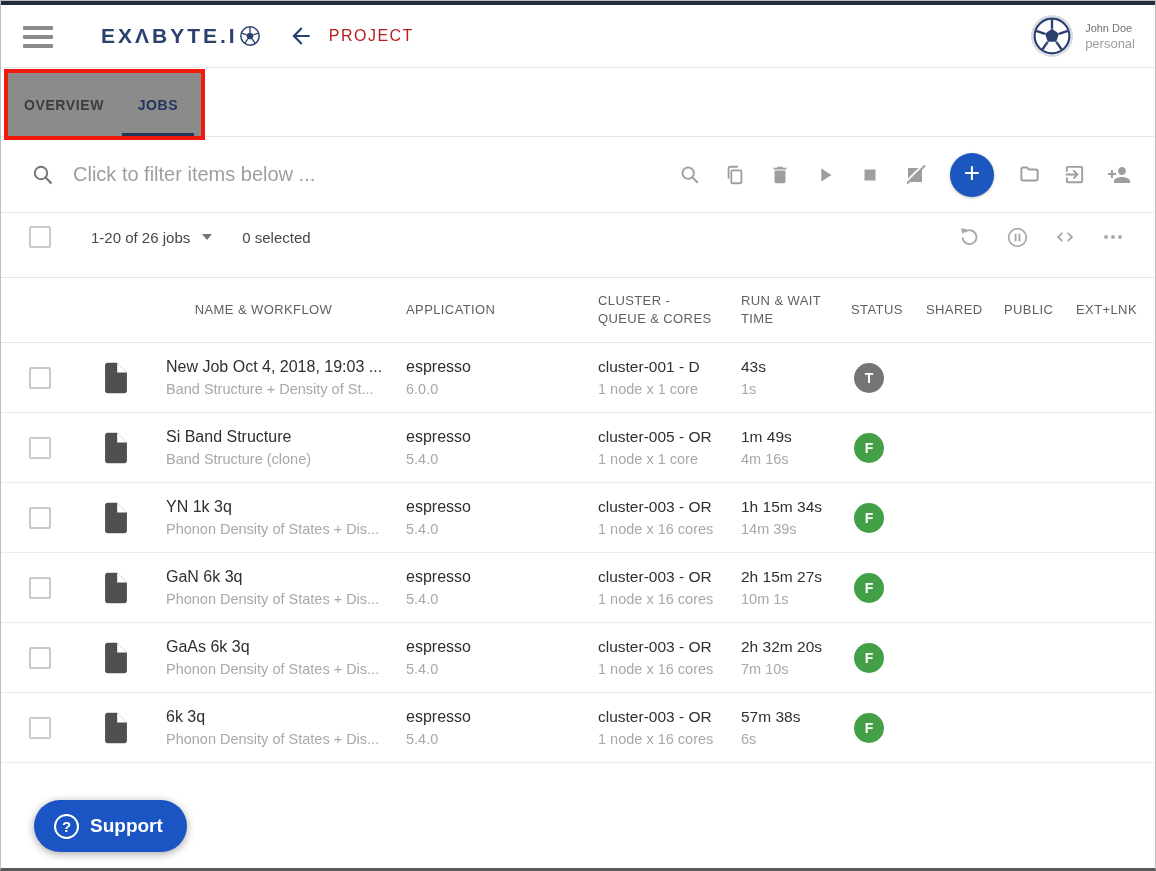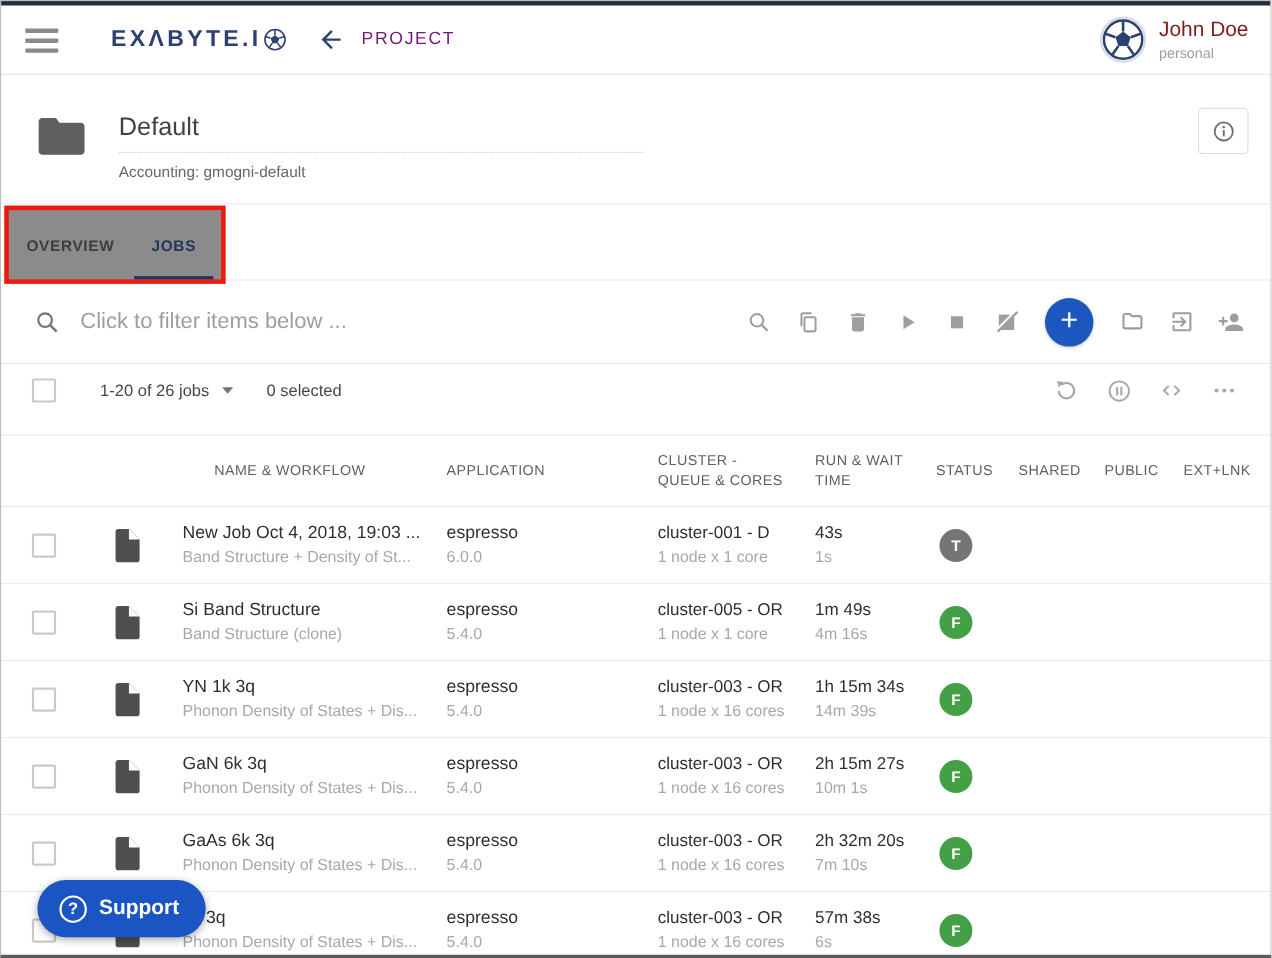--- a/index.html
+++ b/index.html
@@ -11,25 +11,25 @@
   }
   
   .top-strip { height:4px; background:#232c3d; }
   
   .app-header { height:63px; display:flex; align-items:center; padding:0 20px 0 22px; border-bottom:1px solid #e3e3e3; }
   .hamburger { width:30px; height:22px; display:flex; flex-direction:column; justify-content:space-between; cursor:pointer; margin-top:2px; }
   .hamburger span { display:block; height:4px; background:#8a8a8a; border-radius:1px; }
   .logo { display:flex; align-items:center; margin-left:48px; color:#2c4170; font-size:21px; font-weight:600; letter-spacing:3px; }
   .logo svg { margin-left:1px; }
   .back-btn { margin-left:26px; width:28px; height:28px; display:flex; align-items:center; justify-content:center; cursor:pointer; }
-  .nav-title { margin-left:14px; color:#701a75; font-size:16px; letter-spacing:1.5px; font-weight:500; }
+  .nav-title { margin-left:14px; color:#b91c1c; font-size:16px; letter-spacing:1.5px; font-weight:500; }
   .header-spacer { flex:1; }
   .avatar { width:42px; height:42px; border-radius:50%; border:2px solid #d5dbe0; display:flex; align-items:center; justify-content:center; background:#fff; }
   .user-block { margin-left:12px; }
-  .user-name { font-size:19px; color:#7f1d1d; }
+  .user-name { font-size:11px; color:#737373; }
   .user-role { font-size:13px; color:#9e9e9e; margin-top:2px; }
   
   .title-section { position:relative; height:118px; border-bottom:1px solid #e3e3e3; padding:34px 0 0 30px; display:flex; }
   .title-text { margin-left:27px; }
   .project-title { font-size:23px; color:#424242; font-weight:400; padding-bottom:9px; border-bottom:1px dotted #cfcfcf; width:478px; }
   .project-sub { font-size:14px; color:#666; margin-top:9px; }
   .info-btn { position:absolute; right:20px; top:30px; width:46px; height:42px; border:1px solid #ddd; border-radius:4px; background:#fff; display:flex; align-items:center; justify-content:center; cursor:pointer; }
   
   .tabbar { position:relative; height:69px; border-bottom:1px solid #e6e6e6; background:#fff; }
   .tab-highlight { position:absolute; left:3px; top:1px; width:201px; height:71px; border:4px solid #f1180c; background:#8b8b8b; display:flex; z-index:5; }
@@ -122,38 +122,20 @@
             <line x1="7.6" y1="10.6" x2="2" y2="8.7"></line>
           </g>
         </svg>
     </div>
     <div class="user-block">
       <div class="user-name">John Doe</div>
       <div class="user-role">personal</div>
     </div>
   </div>
 
-  <div class="title-section">
-    <span>
-      <svg width="50" height="44" viewBox="0 0 24 20">
-          <path d="M9.5 2H3.6C2.7 2 2 2.7 2 3.6v12.8c0 .9.7 1.6 1.6 1.6h16.8c.9 0 1.6-.7 1.6-1.6V5.6c0-.9-.7-1.6-1.6-1.6h-9.3L9.5 2z" fill="#5f5f5f"></path>
-        </svg>
-    </span>
-    <div class="title-text">
-      <div class="project-title">Default</div>
-      <div class="project-sub">Accounting: gmogni-default</div>
-    </div>
-    <div class="info-btn">
-      <svg width="23" height="23" viewBox="0 0 24 24">
-          <circle cx="12" cy="12" r="8.6" fill="none" stroke="#6d6d6d" stroke-width="1.7"></circle>
-          <rect x="11.1" y="10.6" width="1.8" height="6" fill="#6d6d6d"></rect>
-          <circle cx="12" cy="7.9" r="1.15" fill="#6d6d6d"></circle>
-        </svg>
-    </div>
-  </div>
 
   <div class="tabbar">
     <div class="tab-highlight">
       <div class="tab tab-overview">OVERVIEW</div>
       <div class="tab tab-jobs">
         <span>JOBS</span>
         <div class="tab-underline"></div>
       </div>
     </div>
   </div>

